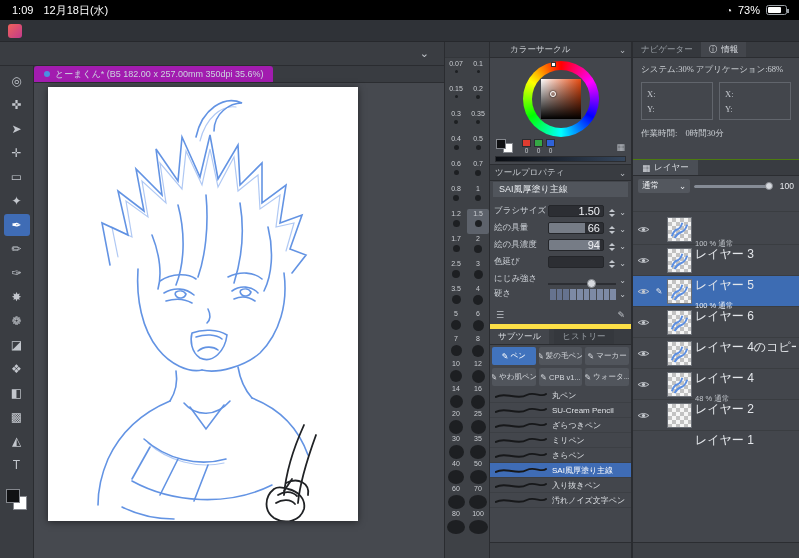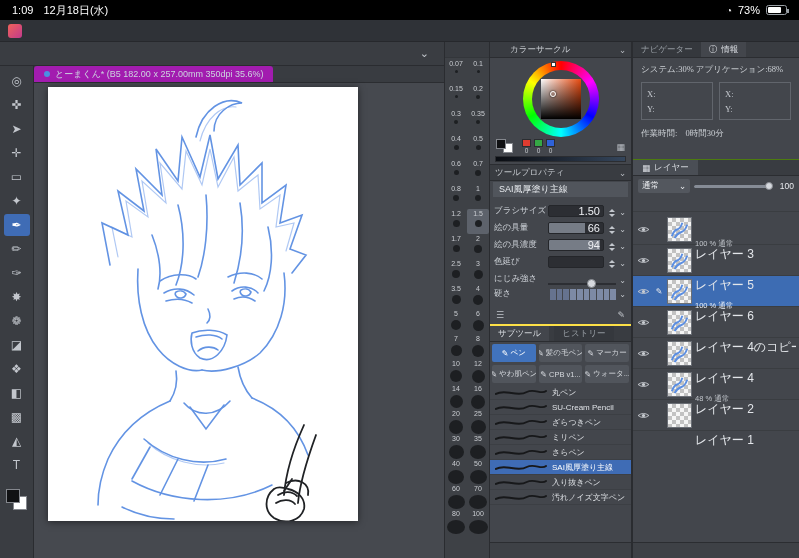--- a/index.html
+++ b/index.html
@@ -106,21 +106,21 @@
   .pdd { width:9px; text-align:center; font-size:8px; color:#c3c7cd; margin-left:2px; }
   .ktrack { flex:1; height:2px; background:#2c2e33; position:relative; }
   .knob { position:absolute; left:58%; top:-4px; width:9px; height:9px; border-radius:50%; background:#d6d9de; border:1px solid #86898f; }
   .hrow { position:absolute; top:121px; left:4px; right:4px; height:16px; display:flex; align-items:center; }
   .hseg { flex:1; display:flex; gap:1px; margin-left:2px; }
   .hseg i { flex:1; height:11px; background:#7d8aa5; }
   .hseg i:nth-child(-n+3) { background:#66738f; }
   .tp-bottom { position:absolute; bottom:2px; left:6px; right:6px; height:14px; display:flex; align-items:center; justify-content:space-between; color:#c3c7cd; font-size:9px; }
   .tp-bottom .grp { display:flex; gap:8px; }
 
-  .subtool { position:absolute; top:282px; left:0; right:0; bottom:0; border-top:2px solid #fde047; }
+  .subtool { position:absolute; top:282px; left:0; right:0; bottom:0; border-top:5px solid #fde047; }
   .tab { display:flex; align-items:center; gap:4px; height:100%; padding:0 8px; font-size:8.5px; color:#9aa0a7; background:#35383d; }
   .tab.active { background:#43464c; color:#d9dce1; }
   .st-groups { position:absolute; top:18px; left:2px; right:2px; display:flex; flex-wrap:wrap; gap:3px; }
   .gcell { width:calc(33.33% - 2px); height:18px; background:#51555c; border-radius:2px;
     display:flex; align-items:center; justify-content:center; font-size:7.5px; color:#d5d8dd;
     white-space:nowrap; overflow:hidden; padding:0 2px; }
   .gcell::before { content:"✎"; font-size:8px; margin-right:2px; }
   .gcell.selected { background:#4173bd; color:#fff; }
   .st-list { position:absolute; top:59px; left:0; right:0; bottom:16px; overflow:hidden; }
   .stool { height:15px; display:flex; align-items:center; gap:4px; padding:0 4px; border-bottom:1px solid #3c3f44; }

